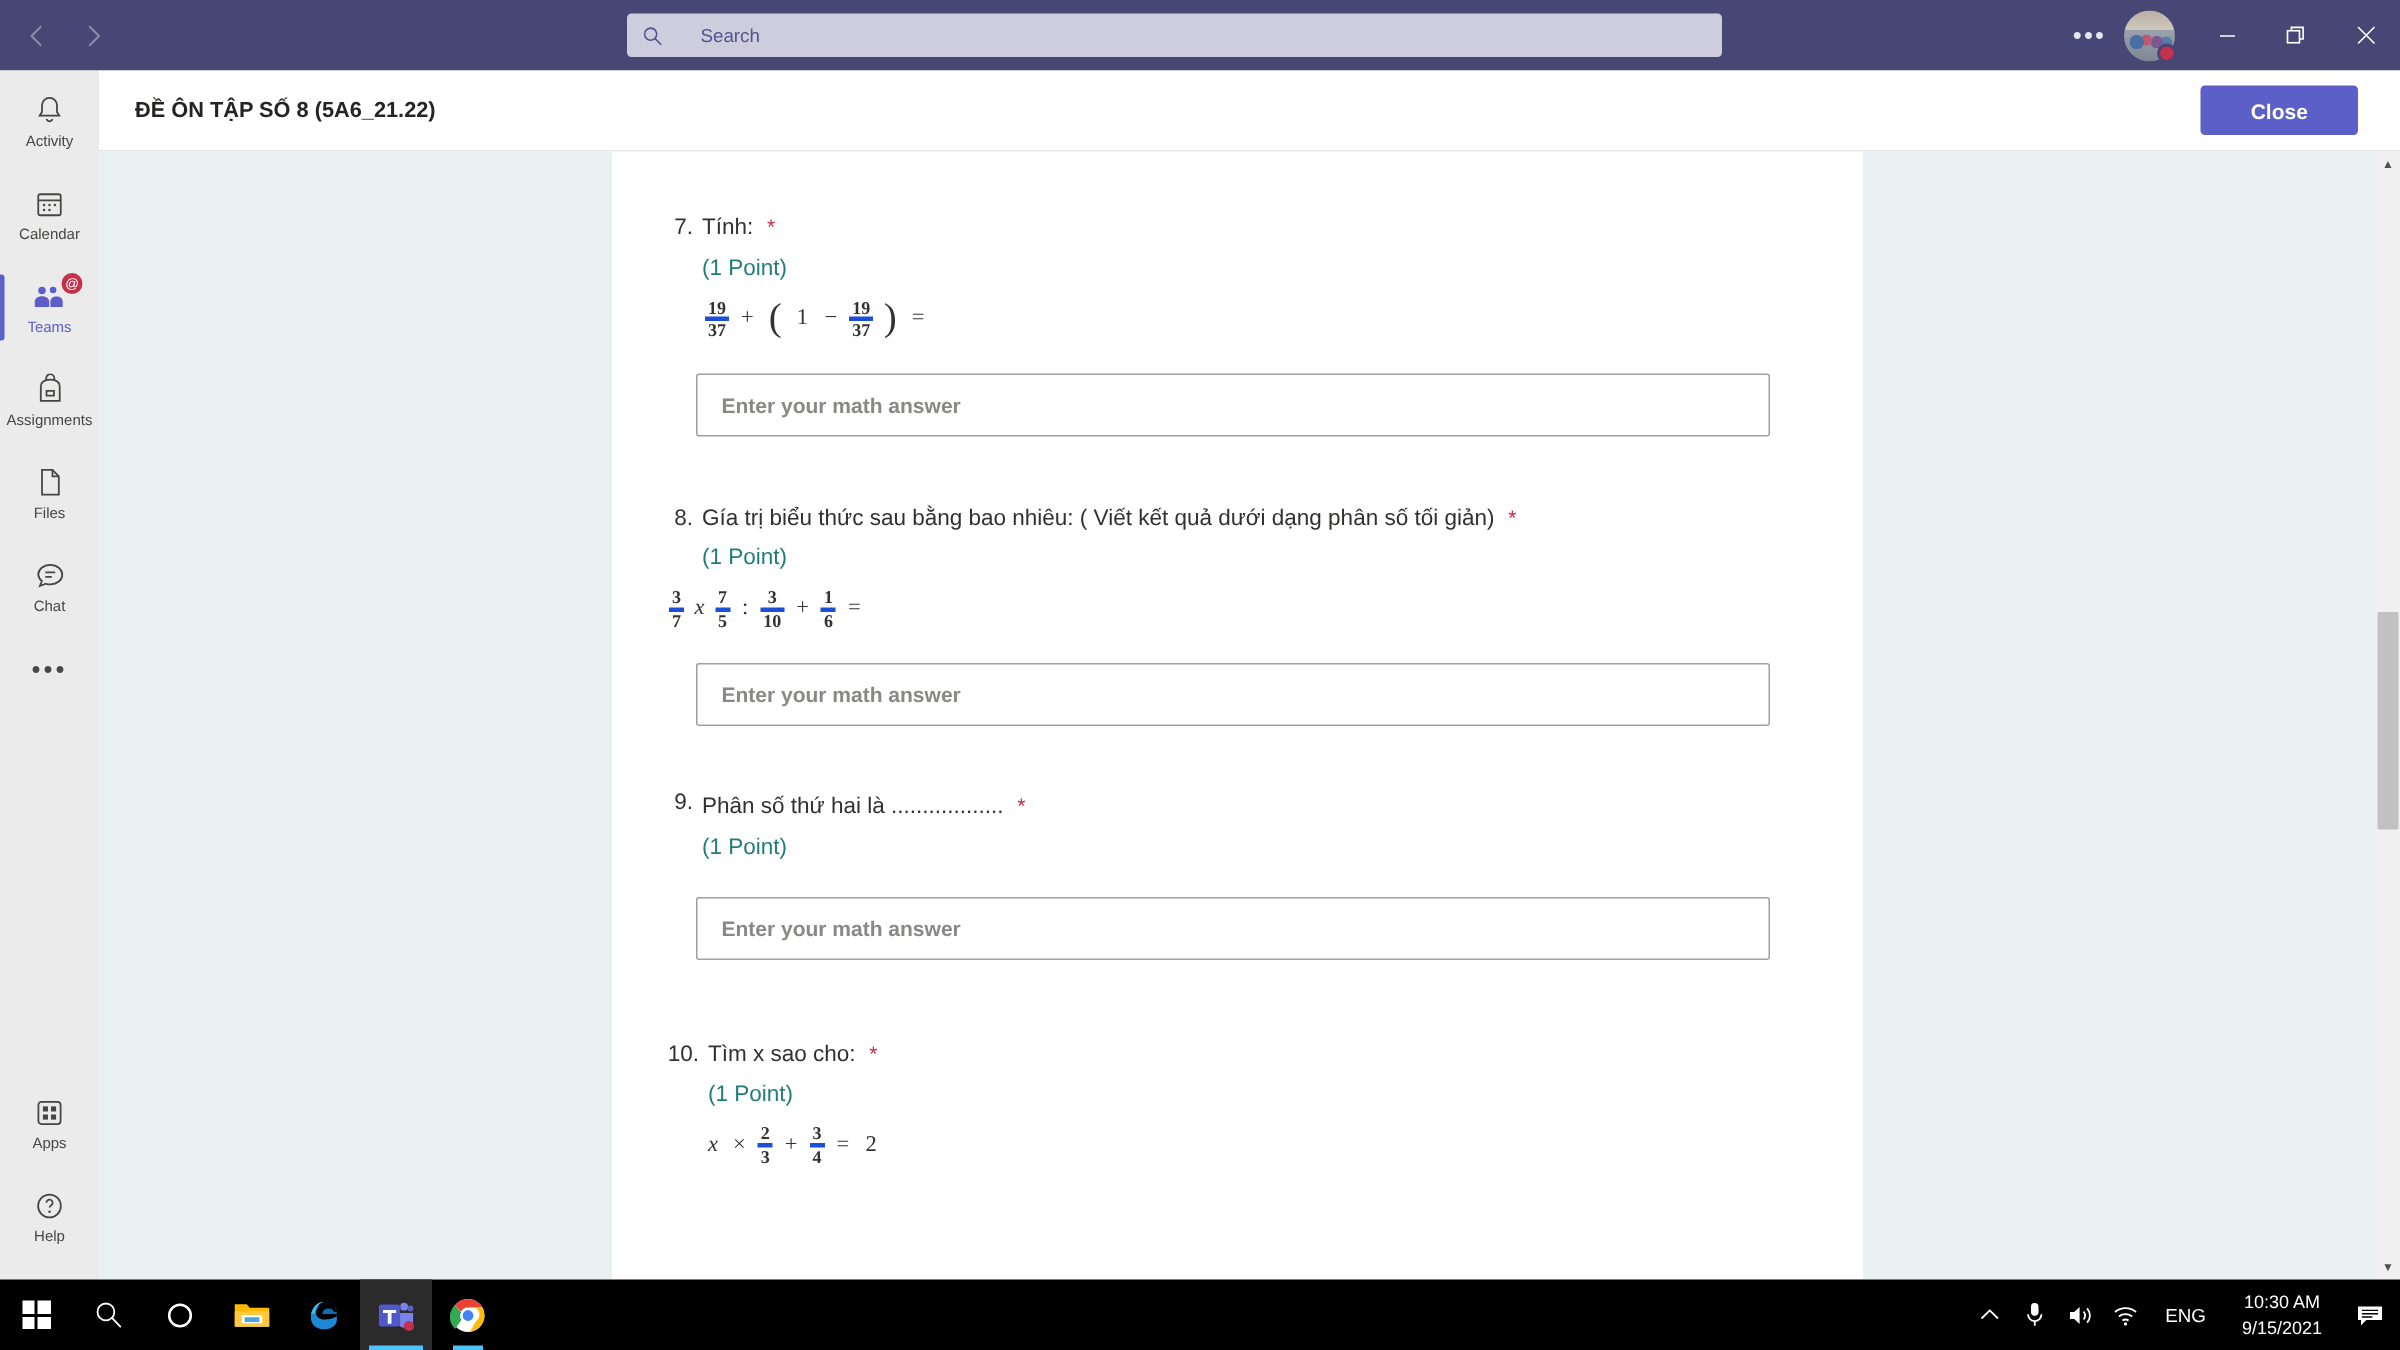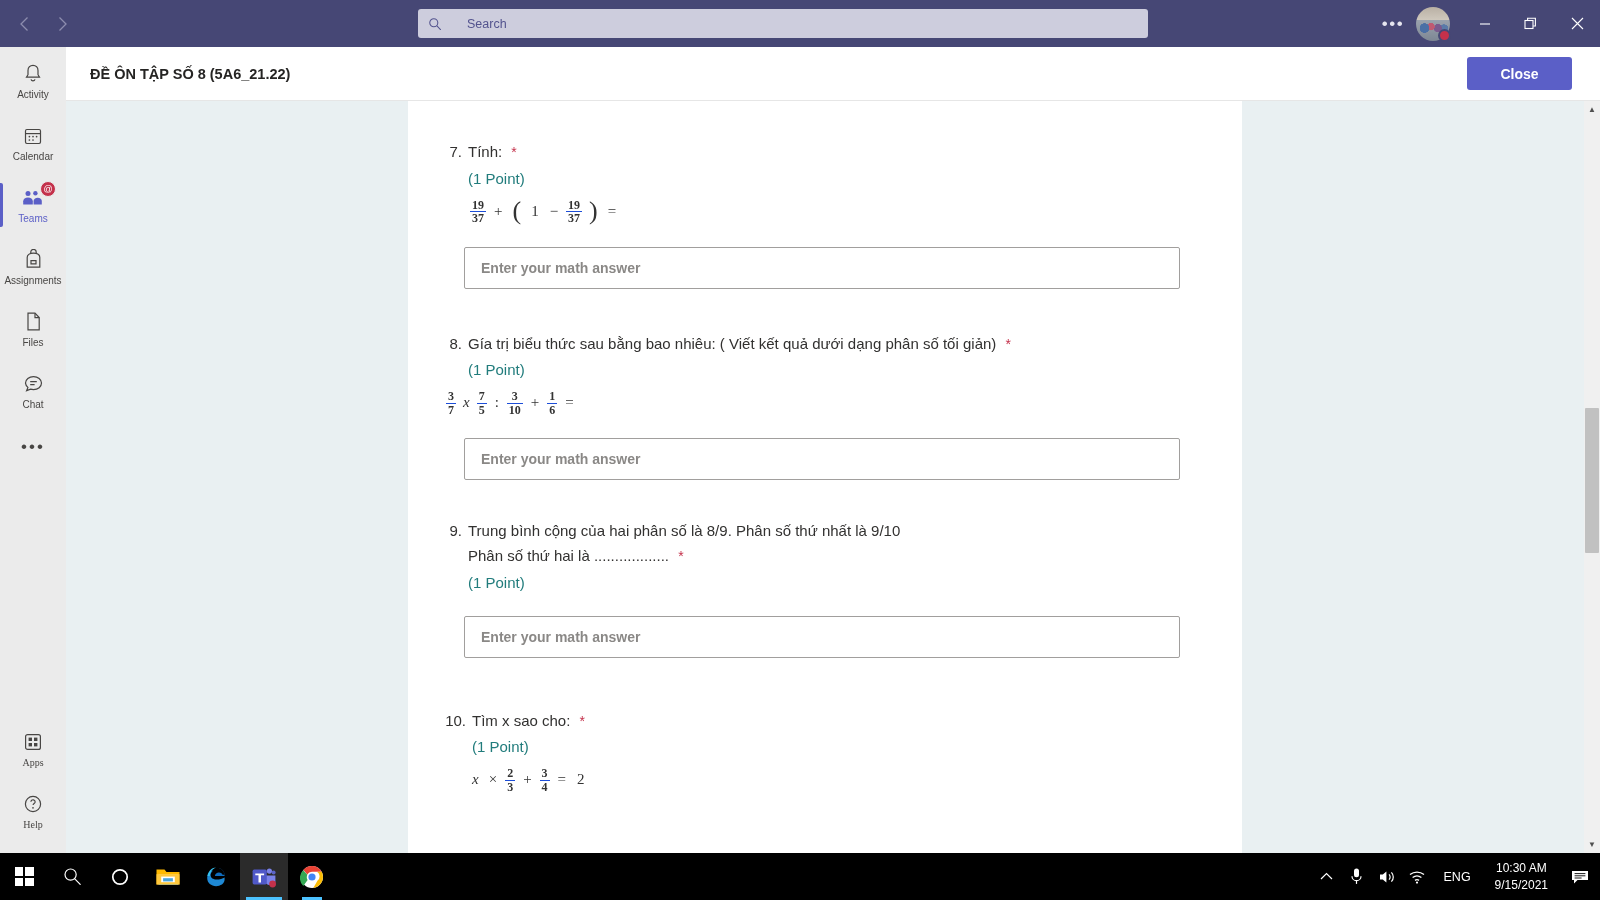--- a/index.html
+++ b/index.html
@@ -77,21 +77,21 @@
   }
   .mention-badge {
     position: absolute; left: 40px; top: 4px;
     width: 16px; height: 16px; border-radius: 50%;
     background: #c4314b; color: #fff; font-size: 9px;
     display:flex; align-items:center; justify-content:center;
     border: 1.5px solid #ebebeb;
   }
   .rail-more { width:66px; height:40px; display:flex; align-items:center; justify-content:center;
     color:#484644; font-size:17px; letter-spacing:2px; margin-top: 8px; }
-  .rail-bottom { margin-top: auto; width: 100%; display:flex; flex-direction:column; align-items:center; padding-bottom: 14px; font-family: Liberation Serif, serif; }
+  .rail-bottom { margin-top: auto; width: 100%; display:flex; flex-direction:column; align-items:center; padding-bottom: 14px; }
 
   
   .form-header {
     position: absolute; left: 66px; top: 47px; width: 1534px; height: 54px;
     background: #ffffff; display: flex; align-items: center;
     border-bottom: 1px solid #e6e6e6;
   }
   .form-title { margin-left: 24px; font-size: 14.5px; color: #252423; font-weight: 600; }
   .close-btn {
     position: absolute; right: 28px; top: 10px;
@@ -119,21 +119,21 @@
   .req-star { color: #c4314b; margin-left: 5px; font-size: 14px; }
   .q-points { color: #217c7c; font-size: 15px; margin-top: 5px; }
   .q-formula {
     margin-top: 9px; margin-left: 2px;
     font-family: "Liberation Serif", serif;
     font-size: 16px; color: #333333;
     display: flex; align-items: center; gap: 5px;
   }
   .frac { display: inline-flex; flex-direction: column; align-items: center; line-height: 1.05; font-size: 12px; vertical-align: middle; font-weight: bold; }
   .frac .num { padding: 0 2px; }
-  .frac .den { padding: 0 2px; border-top: 1px solid #1d4ed8; }
+  .frac .den { padding: 0 2px; border-top: 3px solid #1d4ed8; }
   .op { padding: 0 3px; font-size: 15px; }
   .var { font-style: italic; font-size: 15px; padding: 0 2px; }
   .paren { font-size: 26px; font-weight: 300; line-height: 0.8; padding: 0 2px; }
   .answer-input {
     margin-top: 22px; margin-left: 28px;
     width: 716px; height: 42px;
     border: 1px solid #a19f9d; border-radius: 2px;
     background: #ffffff;
     display: flex; align-items: center; padding-left: 16px; font-weight: bold;
   }
@@ -398,21 +398,20 @@
       </div>
       <div class="answer-input">
         <span class="answer-placeholder">Enter your math answer</span>
       </div>
     </div>
 
     <div class="q-block" style="margin-bottom:52px;">
       <div class="q-head">
         <span class="q-num">9.</span>
         <span class="q-text-col">
-          <span class="q-text">Trung bình cộng của hai  phân số là 8/9. Phân số thứ nhất là 9/10</span>
           <div style="margin-top:3px;">
             <span class="q-text">Phân số thứ hai là ..................</span>
             <span class="req-star">*</span>
           </div>
           <div class="q-points">(1 Point)</div>
         </span>
       </div>
       <div class="answer-input">
         <span class="answer-placeholder">Enter your math answer</span>
       </div>

